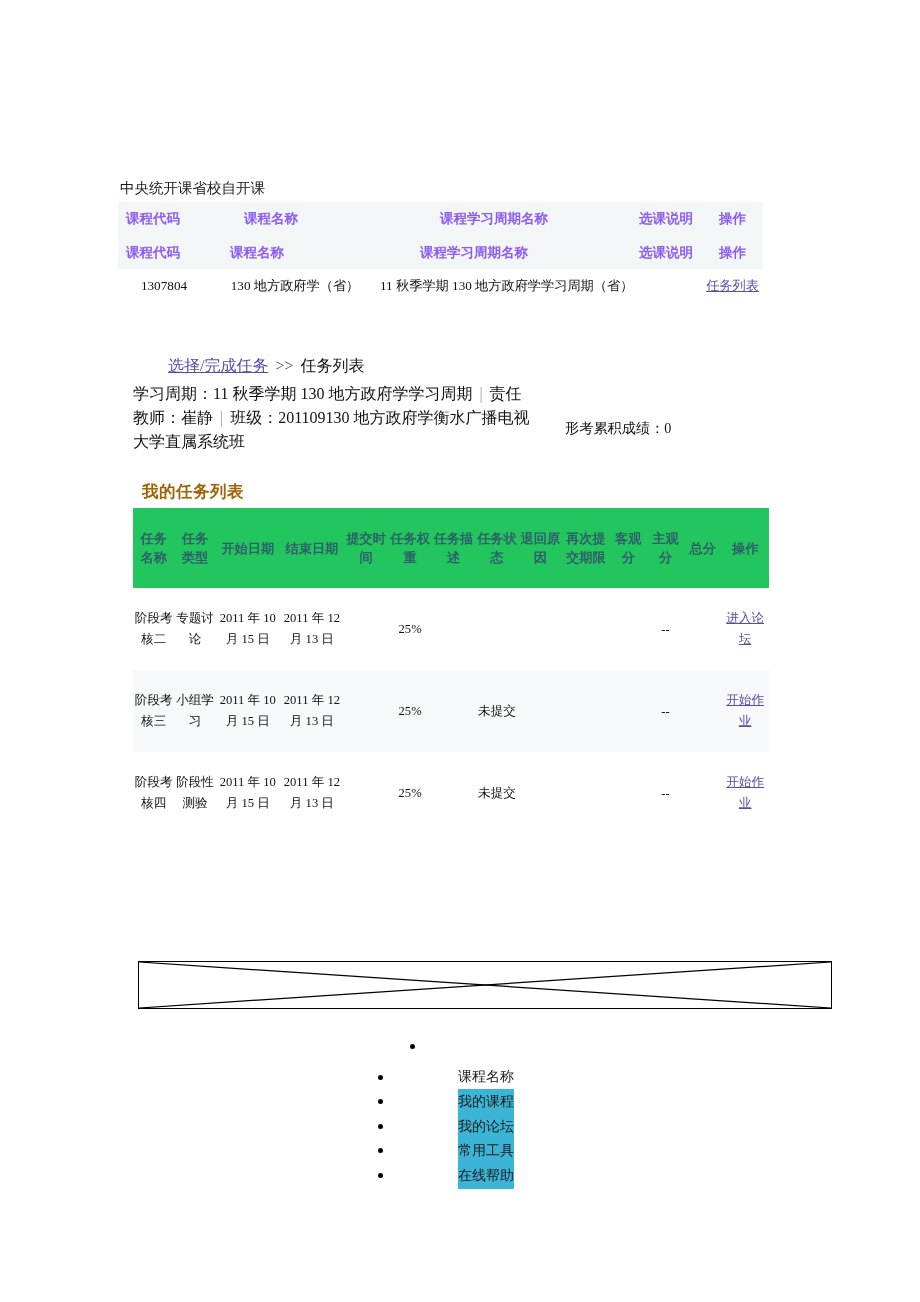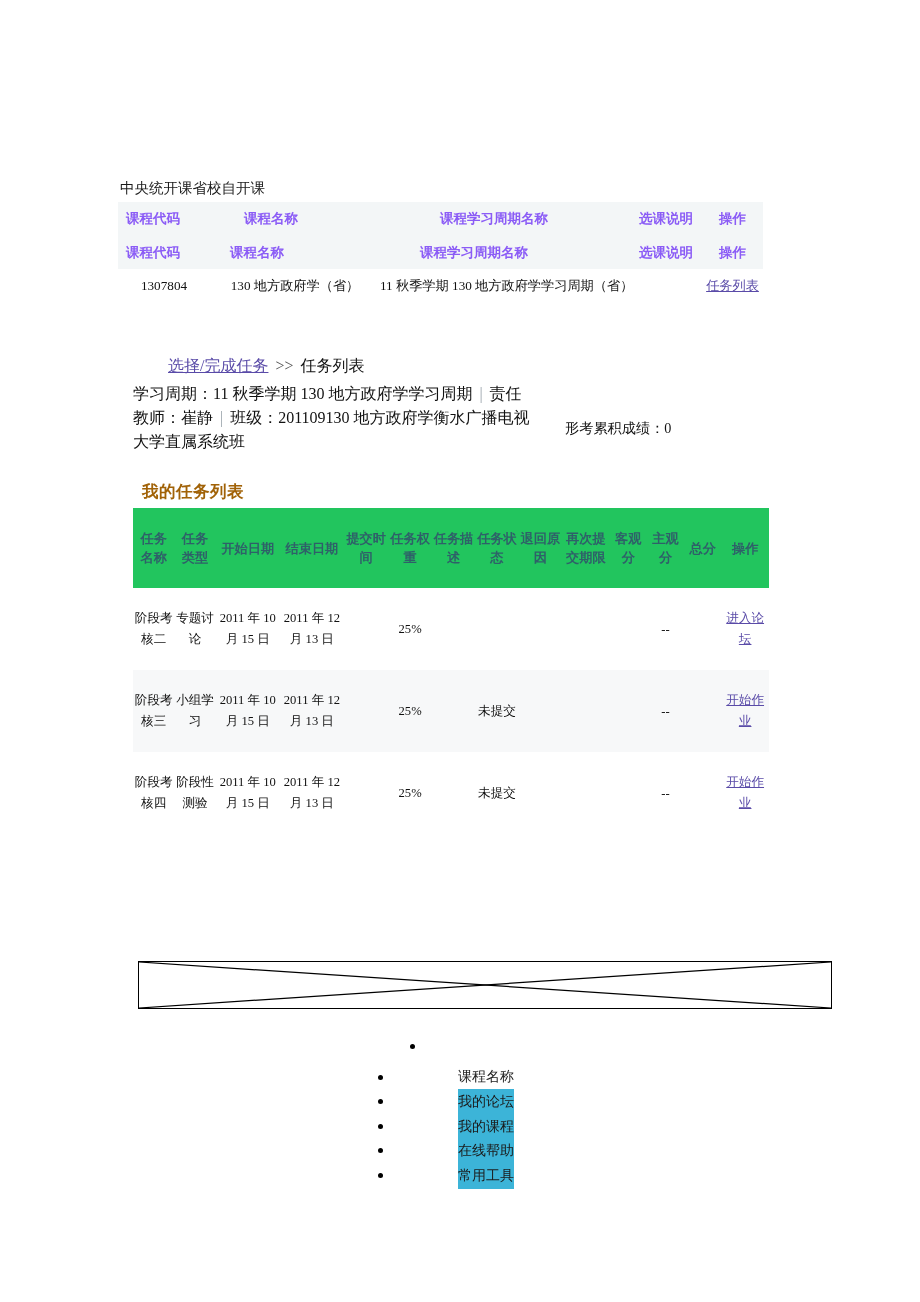--- a/index.html
+++ b/index.html
@@ -419,29 +419,29 @@
     <li class="first">
       <span class="bullet"></span>
       <span class="mlabel"></span>
     </li>
     <li>
       <span class="bullet"></span>
       <span class="mlabel">课程名称</span>
     </li>
     <li class="hl">
       <span class="bullet"></span>
+      <span class="mlabel">我的课程</span>
+    </li>
+    <li class="hl">
+      <span class="bullet"></span>
       <span class="mlabel">我的论坛</span>
     </li>
     <li class="hl">
       <span class="bullet"></span>
-      <span class="mlabel">我的课程</span>
+      <span class="mlabel">常用工具</span>
     </li>
     <li class="hl">
       <span class="bullet"></span>
       <span class="mlabel">在线帮助</span>
     </li>
-    <li class="hl">
-      <span class="bullet"></span>
-      <span class="mlabel">常用工具</span>
-    </li>
   </ul>
 
 </div>
 
 </body></html>

